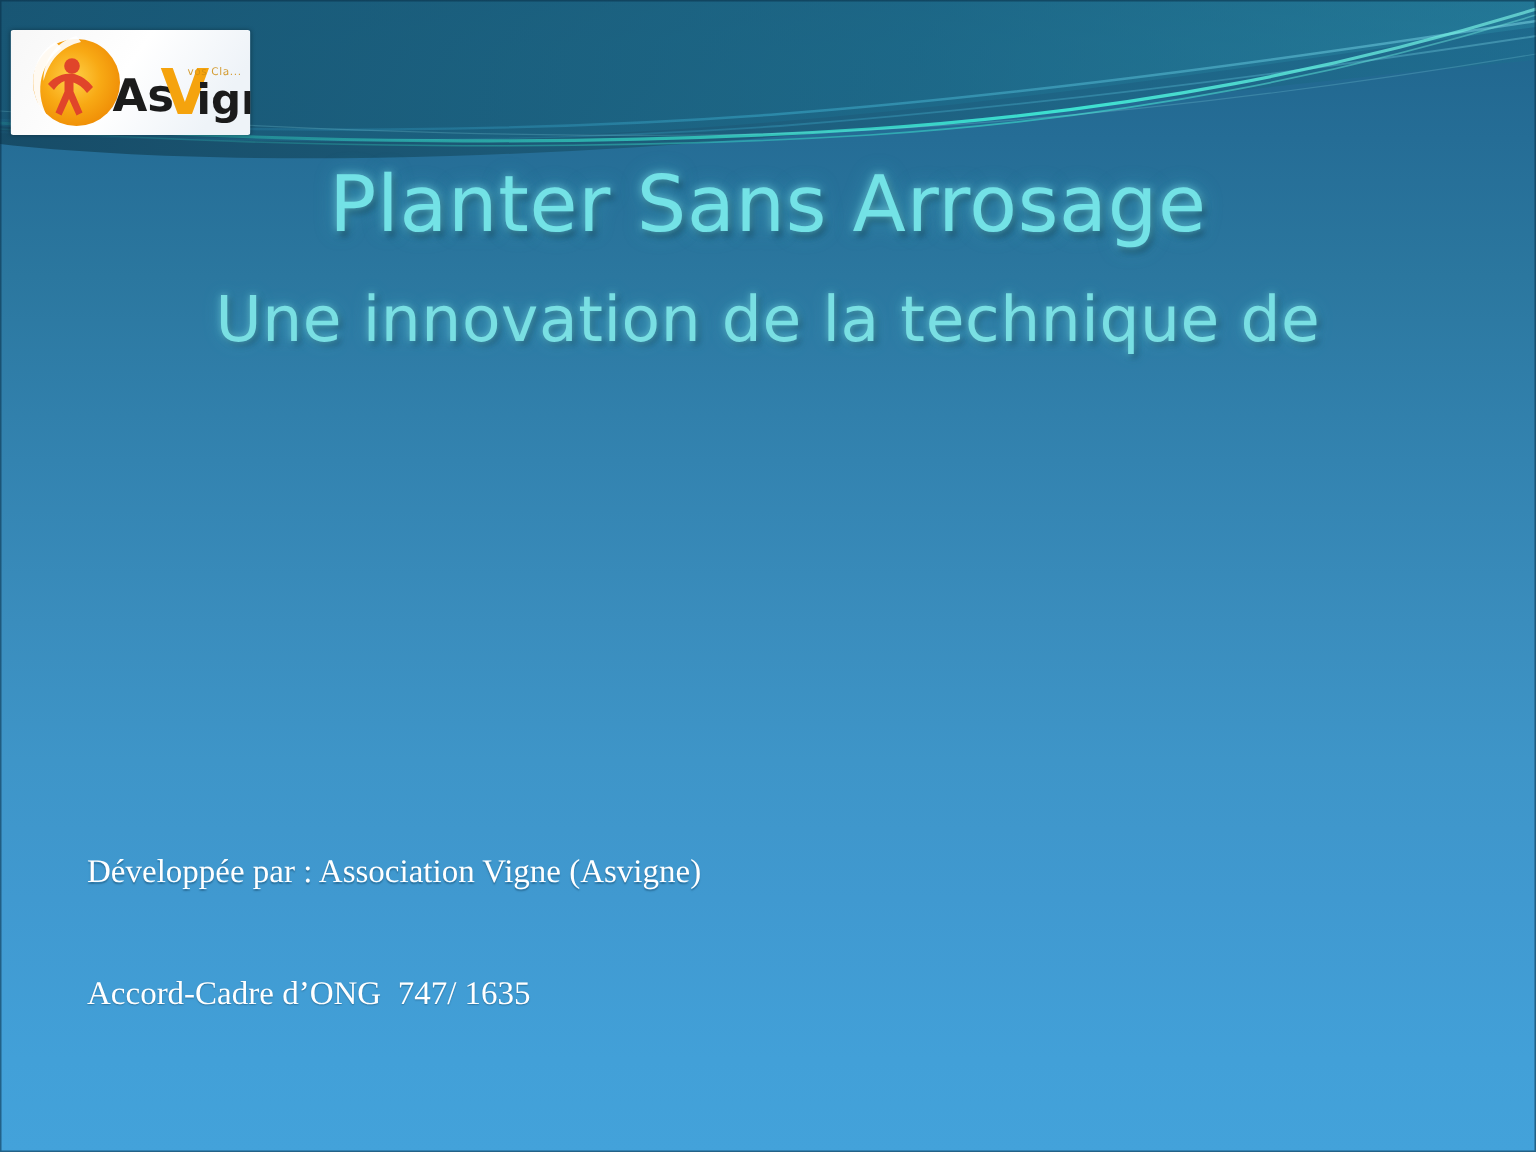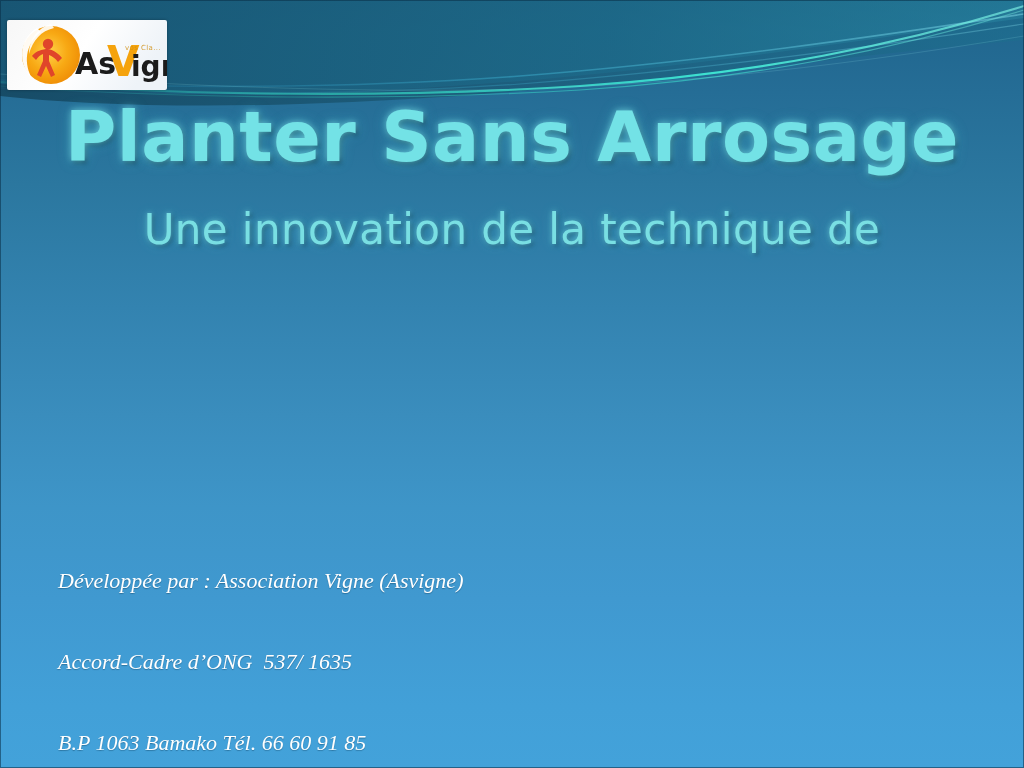--- a/index.html
+++ b/index.html
@@ -71,32 +71,32 @@
   .title-block {
     position: absolute;
     left: 62px;
     top: 96px;
     width: 900px;
     text-align: center;
     z-index: 20;
   }
   .title-main {
     font-family: "DejaVu Sans", sans-serif;
-    font-weight: 700;
-    font-size: 70px;
+    font-weight: 400;
+    font-size: 52px;
     line-height: 82px;
     letter-spacing: 0.5px;
     color: #73e2e6;
     text-shadow:
       0 0 6px rgba(150, 255, 255, .55),
       0 0 14px rgba(90, 220, 230, .35),
       2px 3px 4px rgba(8, 50, 75, .75);
   }
   .title-sub {
-    margin-top: 25px;
+    margin-top: 8px;
     font-family: "DejaVu Sans", sans-serif;
     font-weight: 400;
     font-size: 42px;
     line-height: 54px;
     letter-spacing: 0.4px;
     color: #79dfe3;
     text-shadow:
       0 0 5px rgba(150, 255, 255, .5),
       0 0 12px rgba(90, 220, 230, .32),
       2px 2px 4px rgba(8, 50, 75, .7);
@@ -108,21 +108,21 @@
     left: 58px;
     top: 513px;
     z-index: 20;
     font-family: "Liberation Serif", "DejaVu Serif", serif;
     font-size: 22px;
     line-height: 27px;
     color: #ffffff;
     text-shadow: 0 1px 1px rgba(0, 40, 65, .35);
     white-space: pre;
   }
-  .credits .line { display: block; font-style: italic; }
+  .credits .line { display: block; }
 </style>
 </head>
 <body>
 
 <div id="slide">
 
   <div class="deco-band">
     <svg class="deco-svg" width="1024" height="118" viewBox="0 0 1024 118" xmlns="http://www.w3.org/2000/svg" aria-hidden="true">
       <defs>
         <linearGradient id="gDark" x1="0" y1="0" x2="1" y2="0">
@@ -199,19 +199,18 @@
     </svg>
   </div>
 
   <div class="title-block">
     <div class="title-main">Planter Sans Arrosage</div>
     <div class="title-sub">Une innovation de la technique de</div>
   </div>
 
   <div class="credits">
     <span class="line">Développée par : Association Vigne (Asvigne)</span>
-    <span class="line">Accord-Cadre d’ONG  537/ 1635</span>
-    <span class="line">B.P 1063 Bamako Tél. 66 60 91 85</span>
+    <span class="line">Accord-Cadre d’ONG  747/ 1635</span>
     
     
   </div>
 
 </div>
 
 </body></html>

